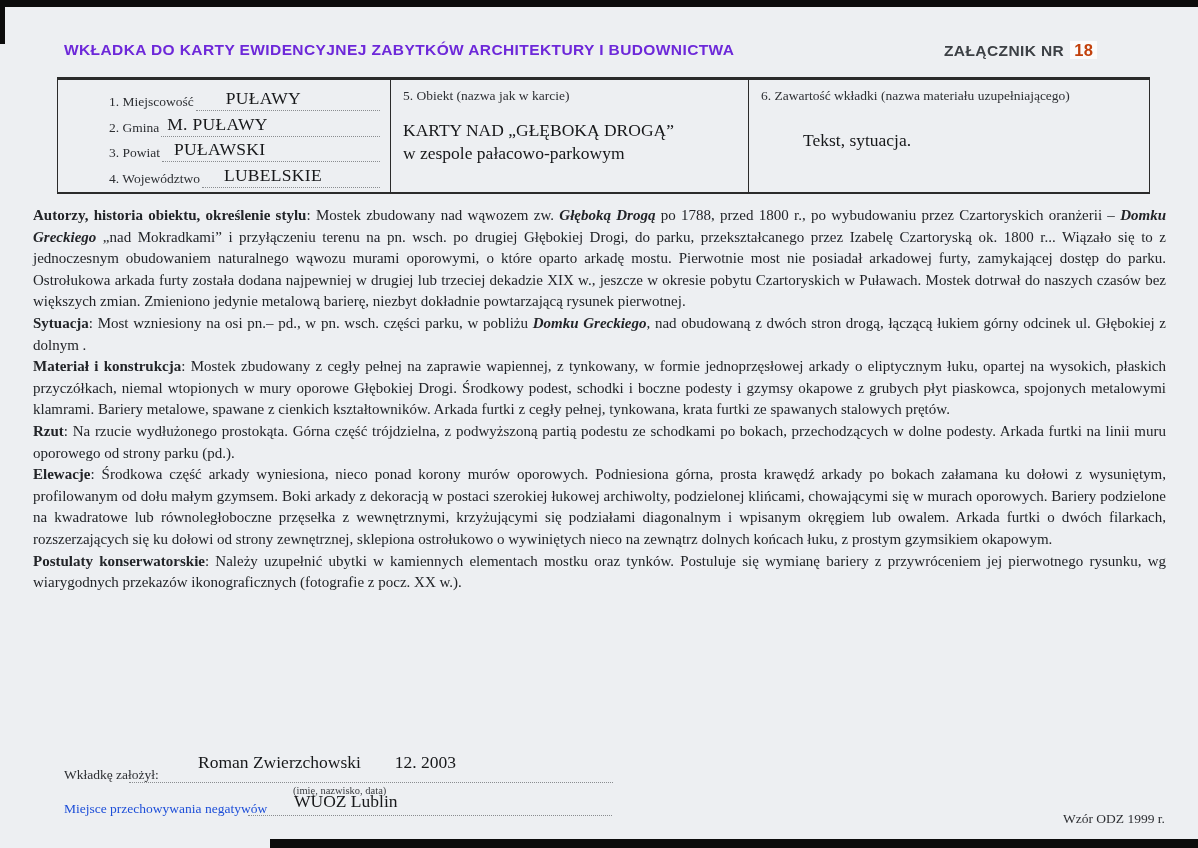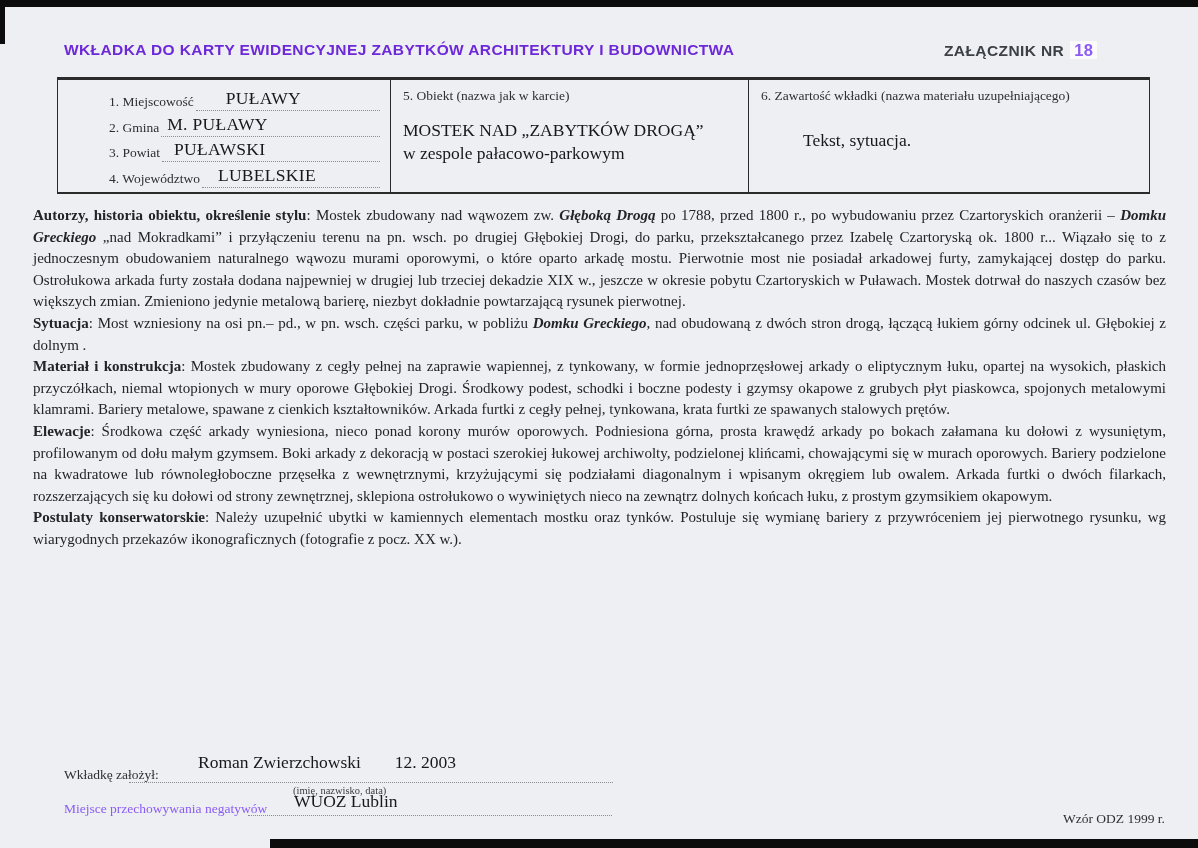--- a/index.html
+++ b/index.html
@@ -20,40 +20,40 @@
     font-family:"Liberation Sans", sans-serif;
     font-weight:bold;font-size:15.5px;letter-spacing:.4px;color:#6d28d9;
   }
   .annex{
     position:absolute;top:41px;left:944px;
     font-family:"Liberation Sans", sans-serif;
     font-weight:bold;font-size:15.5px;letter-spacing:.4px;color:#3c4045;
     white-space:nowrap;
   }
   .annex .annex-no{
-    background:#fbfbfb;color:#8b5cf6;font-size:16.5px;
+    background:#fbfbfb;color:#c2410c;font-size:16.5px;
     padding:0 4px;margin-left:6px;
   }
 
   
   .form-box{
     position:absolute;left:57px;top:77px;width:1091px;height:112px;
     border-top:3px solid #2b2b2b;border-bottom:2px solid #2b2b2b;
     border-left:1.5px solid #2b2b2b;border-right:1.5px solid #2b2b2b;
     display:flex;
   }
   .col{box-sizing:border-box;height:100%;}
   .col1{width:333px;border-right:1.5px solid #2b2b2b;padding:6px 10px 4px 8px;display:flex;flex-direction:column;justify-content:space-between;}
   .col2{width:358px;border-right:1.5px solid #2b2b2b;padding:8px 12px;}
   .col3{flex:1;padding:8px 12px;}
   .field-row{display:flex;align-items:flex-end;height:25px;position:relative;}
   .field-label{font-size:13.5px;color:#2d2f33;white-space:nowrap;padding-bottom:1px;margin-left:43px;}
   .field-line{flex:1;border-bottom:1.5px dotted #8a8d90;position:relative;height:100%;margin-left:2px;}
   .field-value{position:absolute;bottom:1px;font-size:17.5px;letter-spacing:.3px;color:#17181a;white-space:nowrap;}
-  .off-a{left:30px;} .off-b{left:6px;} .off-c{left:12px;} .off-d{left:16px;}
+  .off-a{left:30px;} .off-b{left:6px;} .off-c{left:12px;} .off-d{left:22px;}
   .box-label{font-size:13.5px;color:#2d2f33;}
   .object-name{font-size:17.5px;margin-top:16px;color:#17181a;}
   .object-sub{font-size:17.5px;margin-top:2px;color:#17181a;}
   .contents-value{font-size:17.5px;margin-top:26px;margin-left:42px;color:#17181a;}
 
   
   .body-text{
     position:absolute;left:33px;top:205px;width:1133px;
     font-size:15px;line-height:21.6px;text-align:justify;color:#222428;
   }
@@ -62,21 +62,21 @@
   .i{font-style:italic;font-weight:bold;}
 
   
   .footer{position:absolute;left:0;top:0;width:1180px;height:848px;pointer-events:none;}
   .founder-value{position:absolute;left:198px;top:752px;font-size:17.5px;color:#17181a;white-space:nowrap;}
   .founder-date{margin-left:34px;}
   .founder-label{position:absolute;left:64px;top:767px;font-size:13.5px;color:#2d2f33;}
   .dotline-a{position:absolute;left:129px;top:768px;width:484px;border-bottom:1.5px dotted #8a8d90;height:14px;}
   .founder-hint{position:absolute;left:293px;top:785px;font-size:10.5px;color:#3a3c40;}
   .negatives-value{position:absolute;left:294px;top:791px;font-size:17.5px;color:#17181a;}
-  .negatives-label{position:absolute;left:64px;top:801px;font-size:13.5px;color:#8b5cf6;}
+  .negatives-label{position:absolute;left:64px;top:801px;font-size:13.5px;color:#1d4ed8;}
   .dotline-b{position:absolute;left:248px;top:801px;width:364px;border-bottom:1.5px dotted #8a8d90;height:14px;}
   .template-note{position:absolute;left:1063px;top:811px;font-size:13.5px;color:#2d2f33;}
 </style>
 </head>
 <body>
 
 <div class="bar-top"></div>
 <div class="bar-left"></div>
 <div class="bar-bottom"></div>
 
@@ -107,33 +107,34 @@
     </div>
     <div class="field-row">
       <span class="field-label">4. Województwo</span>
       <span class="field-line">
           <span class="field-value off-d">LUBELSKIE</span>
         </span>
     </div>
   </div>
   <div class="col col2">
     <div class="box-label">5. Obiekt (nazwa jak w karcie)</div>
-    <div class="object-name">MOSTEK NAD „ZABYTKÓW DROGĄ”</div>
+    <div class="object-name">KARTY NAD „GŁĘBOKĄ DROGĄ”</div>
     <div class="object-sub">w zespole pałacowo-parkowym</div>
   </div>
   <div class="col col3">
     <div class="box-label">6. Zawartość wkładki (nazwa materiału uzupełniającego)</div>
     <div class="contents-value">Tekst, sytuacja.</div>
   </div>
 </div>
 
 <div class="body-text" id="body-text">
     <p><span class="b">Autorzy, historia obiektu, określenie stylu</span><span>: Mostek zbudowany nad wąwozem zw. </span><span class="i">Głęboką Drogą</span><span> po 1788, przed 1800 r., po wybudowaniu przez Czartoryskich oranżerii – </span><span class="i">Domku Greckiego</span><span> „nad Mokradkami” i przyłączeniu terenu na pn. wsch. po drugiej Głębokiej Drogi, do parku, przekształcanego przez Izabelę Czartoryską ok. 1800 r... Wiązało się to z jednoczesnym obudowaniem naturalnego wąwozu murami oporowymi, o które oparto arkadę mostu. Pierwotnie most nie posiadał arkadowej furty, zamykającej dostęp do parku. Ostrołukowa arkada furty została dodana najpewniej w drugiej lub trzeciej dekadzie XIX w., jeszcze w okresie pobytu Czartoryskich w Puławach. Mostek dotrwał do naszych czasów bez większych zmian. Zmieniono jedynie metalową barierę, niezbyt dokładnie powtarzającą rysunek pierwotnej.</span></p>
     <p><span class="b">Sytuacja</span><span>: Most wzniesiony na osi pn.– pd., w pn. wsch. części parku, w pobliżu </span><span class="i">Domku Greckiego</span><span>, nad obudowaną z dwóch stron drogą, łączącą łukiem górny odcinek ul. Głębokiej z  dolnym .</span></p>
     <p><span class="b">Materiał i konstrukcja</span><span>: Mostek zbudowany z cegły pełnej na zaprawie wapiennej, z tynkowany, w formie jednoprzęsłowej arkady o eliptycznym łuku, opartej na wysokich, płaskich przyczółkach, niemal wtopionych w mury oporowe Głębokiej Drogi. Środkowy podest, schodki i boczne podesty i gzymsy okapowe z grubych płyt piaskowca, spojonych metalowymi klamrami. Bariery metalowe, spawane z cienkich kształtowników. Arkada furtki z cegły pełnej, tynkowana, krata furtki ze spawanych stalowych prętów.</span></p>
+    <p><span class="b">Rzut</span><span>: Na rzucie wydłużonego prostokąta. Górna część trójdzielna, z podwyższoną partią podestu ze schodkami po bokach, przechodzących w dolne podesty. Arkada furtki na linii muru oporowego od strony parku (pd.).</span></p>
     <p><span class="b">Elewacje</span><span>: Środkowa część arkady wyniesiona, nieco ponad korony murów oporowych. Podniesiona górna, prosta krawędź arkady po bokach załamana ku dołowi z wysuniętym, profilowanym od dołu małym gzymsem. Boki arkady z dekoracją w postaci szerokiej łukowej archiwolty, podzielonej klińcami, chowającymi się w murach oporowych. Bariery podzielone na kwadratowe lub równoległoboczne przęsełka z wewnętrznymi, krzyżującymi się podziałami diagonalnym i wpisanym okręgiem lub owalem. Arkada furtki o dwóch filarkach, rozszerzających się ku dołowi od strony zewnętrznej, sklepiona ostrołukowo o wywiniętych nieco na zewnątrz dolnych końcach łuku, z prostym gzymsikiem okapowym.</span></p>
     <p><span class="b">Postulaty konserwatorskie</span><span>: Należy uzupełnić ubytki w kamiennych elementach mostku oraz tynków. Postuluje się wymianę bariery z przywróceniem jej pierwotnego rysunku, wg wiarygodnych przekazów ikonograficznych (fotografie z pocz. XX w.).</span></p>
   </div>
 
 <div class="footer">
   <div class="founder-value">
     <span>Roman Zwierzchowski</span><span class="founder-date">12. 2003</span>
   </div>
   <div class="founder-label">Wkładkę założył:</div>
   <div class="dotline-a"></div>

